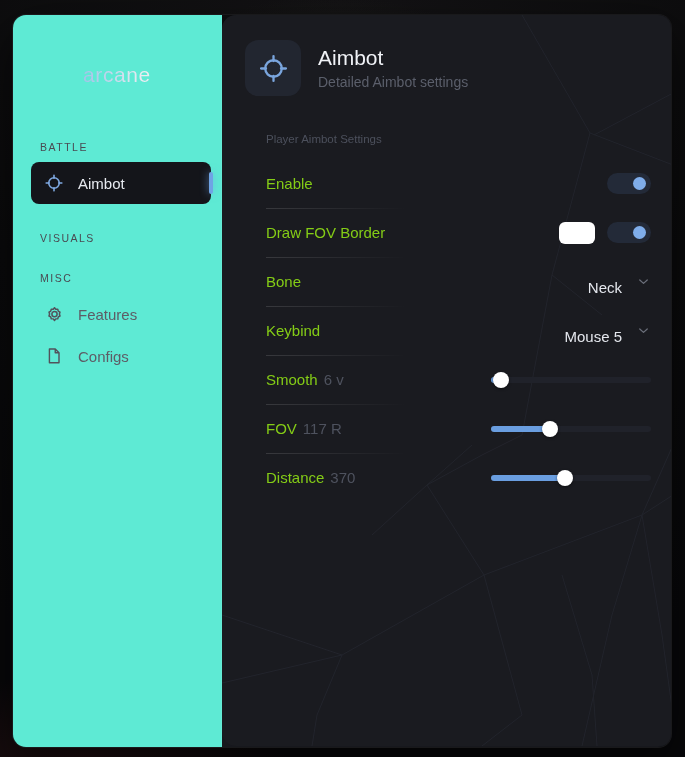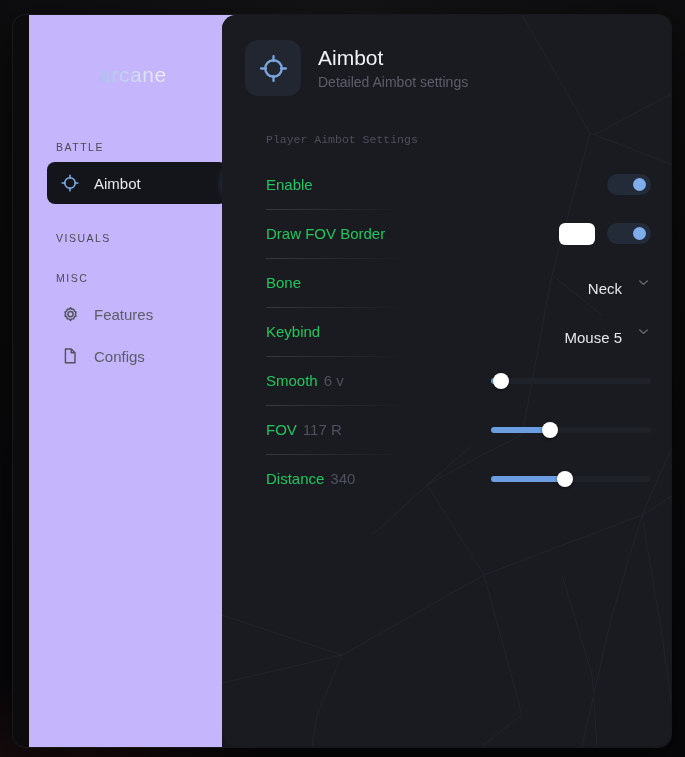--- a/index.html
+++ b/index.html
@@ -32,23 +32,23 @@
     width: 660px; height: 734px;
     border-radius: 14px;
     background: #0c0c0e;
     border: 1px solid rgba(255,255,255,.055);
     overflow: hidden;
     box-shadow: 0 18px 50px rgba(0,0,0,.65);
   }
 
   
   .sidebar {
-    position: absolute; left: 16px; top: 0;
+    position: absolute; left: 0; top: 0;
     width: 209px; height: 100%;
-    background: #c4b5fd;
+    background: #5eead4;
     border-right: 1px solid rgba(255,255,255,.05);
   }
   .brand {
     margin-top: 48px;
     text-align: center;
     font-size: 21px;
     letter-spacing: .6px;
     background: linear-gradient(90deg, #5b8fd6 0%, #9fc0e8 32%, #e9ecf1 62%, #f2f4f7 100%);
     -webkit-background-clip: text;
     background-clip: text;
@@ -112,36 +112,35 @@
   }
   .head-text { margin-left: 17px; }
   .head-title { font-size: 21px; color: #f0f2f6; line-height: 1.15; }
   .head-sub { font-size: 14px; color: #5b5f6b; margin-top: 3px; }
 
   .section-label {
     position: relative;
     margin: 37px 0 0 44px;
     font-size: 11.5px;
     color: #4c505c;
-    font-family: Liberation Mono, monospace;
   }
 
   .rows { position: relative; margin: 14px 0 0 0; padding: 0 22px 0 44px; }
   .row {
     position: relative;
     height: 49px;
     display: flex; align-items: center;
   }
   .row + .row::before {
     content: "";
     position: absolute; left: 0; top: 0;
     width: 140px; height: 1px;
     background: linear-gradient(90deg, rgba(255,255,255,.13), rgba(255,255,255,0));
   }
-  .row-label { font-size: 15px; color: #22c55e; white-space: nowrap; }
+  .row-label { font-size: 15px; color: #84cc16; white-space: nowrap; }
   .row-value-inline { font-size: 15px; color: #4e525e; margin-left: 6px; }
   .row-right { margin-left: auto; display: flex; align-items: center; }
 
   
   .toggle {
     width: 44px; height: 21px; border-radius: 11px;
     background: #232a38; position: relative; cursor: pointer;
   }
   .toggle .knob {
     position: absolute; top: 4px; right: 5px;
@@ -335,21 +334,21 @@
               <span class="slider">
                 <span class="track"></span>
                 <span class="fill" style="width: 37%; background: rgb(106, 158, 224);"></span>
                 <span class="thumb" style="left: 37%;"></span>
               </span>
             </span>
           </div>
 
           <div class="row">
             <span class="row-label">Distance</span>
-            <span class="row-value-inline">340</span>
+            <span class="row-value-inline">370</span>
             <span class="row-right">
               <span class="slider">
                 <span class="track"></span>
                 <span class="fill" style="width: 46%; background: rgb(106, 158, 224);"></span>
                 <span class="thumb" style="left: 46%;"></span>
               </span>
             </span>
           </div>
 
         </div>

